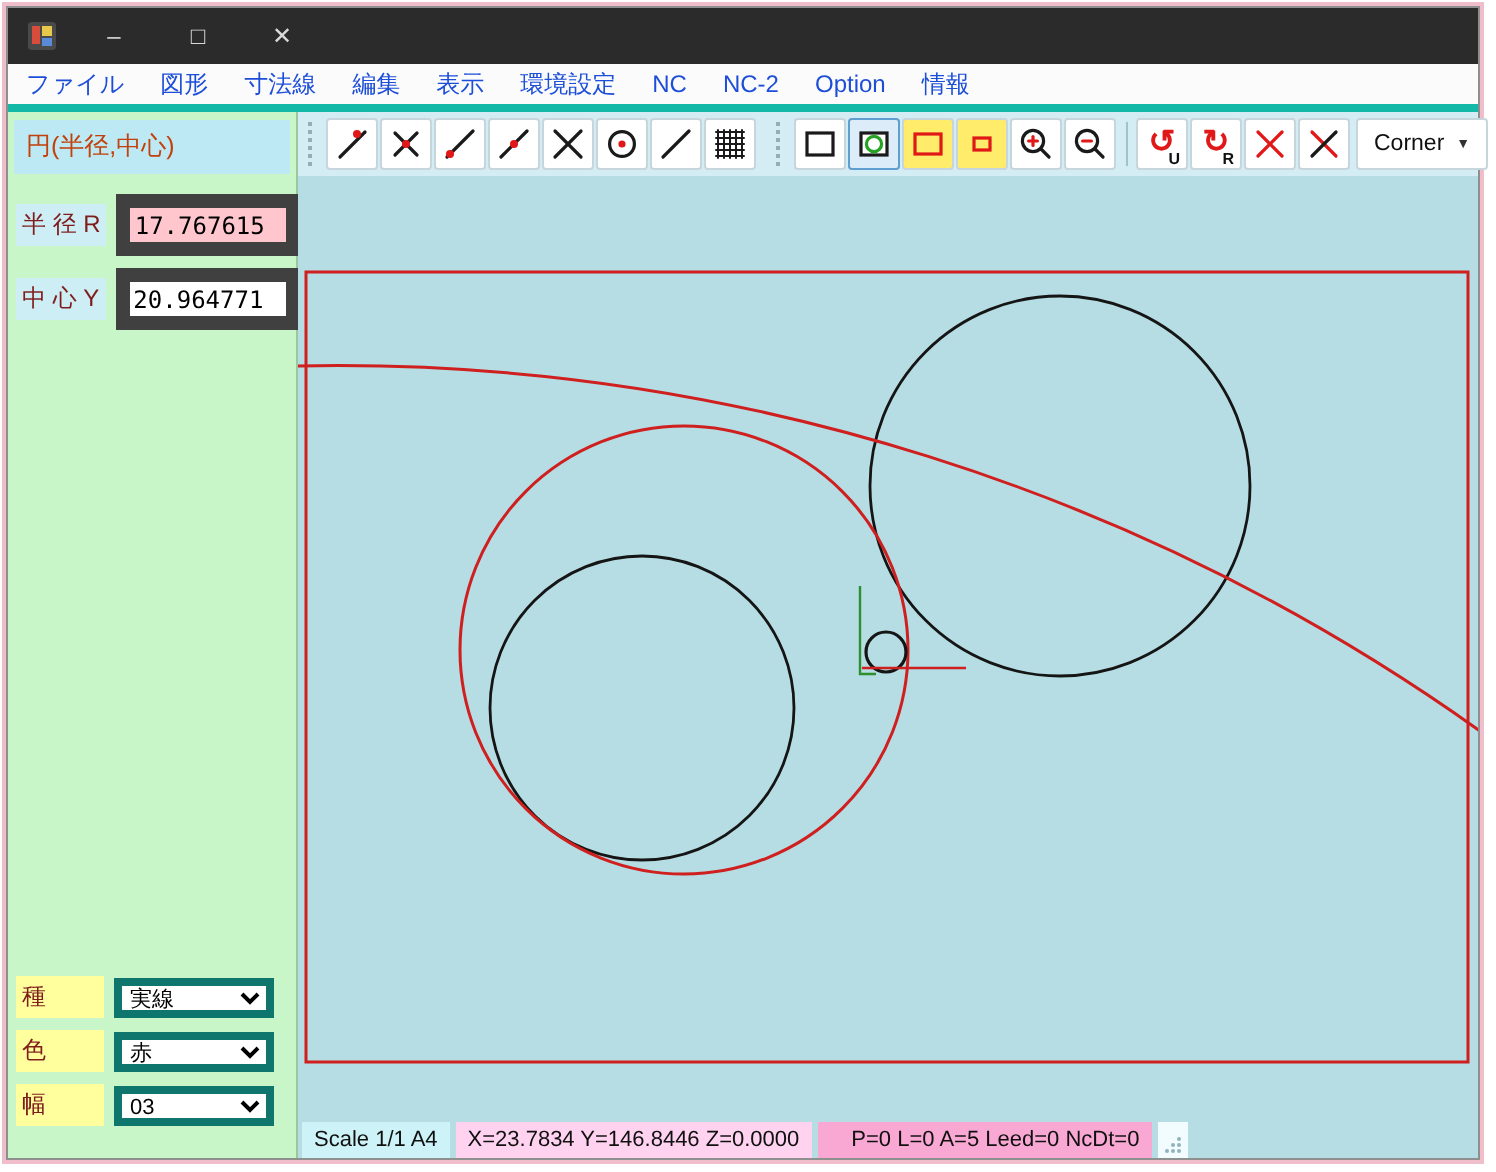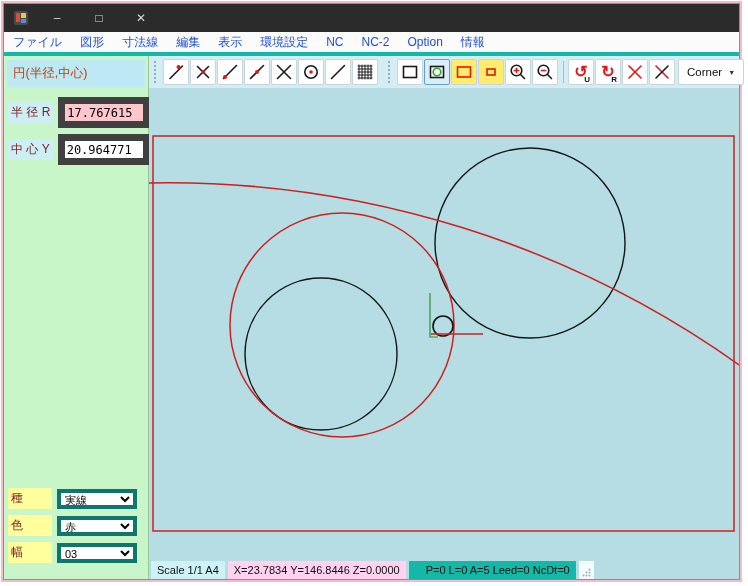--- a/index.html
+++ b/index.html
@@ -56,21 +56,21 @@
   .cornercaret{font-size:7px;color:#333;}
   
   .canvas{position:absolute;left:145px;top:84px;right:0;bottom:0;background:#b5dde3;overflow:hidden;}
   svg.scene{position:absolute;left:0;top:0;}
   
   .statusbar{position:absolute;left:0;bottom:0;height:22px;display:flex;align-items:flex-end;
              font-size:11px;gap:3px;padding-left:2px;color:#101010;white-space:nowrap;margin-top:25px;}
   .seg{padding:3px 6px;}
   .seg.scale{background:#cdf2f8;}
   .seg.coords{background:#ffd3ef;}
-  .seg.counts{background:#14b8a6;padding-left:17px;}
+  .seg.counts{background:#f9a8d4;padding-left:17px;}
   .gripbox{width:15px;height:18px;background:#f2fbfd;display:flex;align-items:flex-end;justify-content:center;padding-bottom:2px;box-sizing:border-box;}
 </style>
 </head>
 <body>
 
 <div class="window">
 
   <div class="titlebar">
     <span class="app-icon">
       <svg width="16" height="16" viewBox="0 0 16 16">

